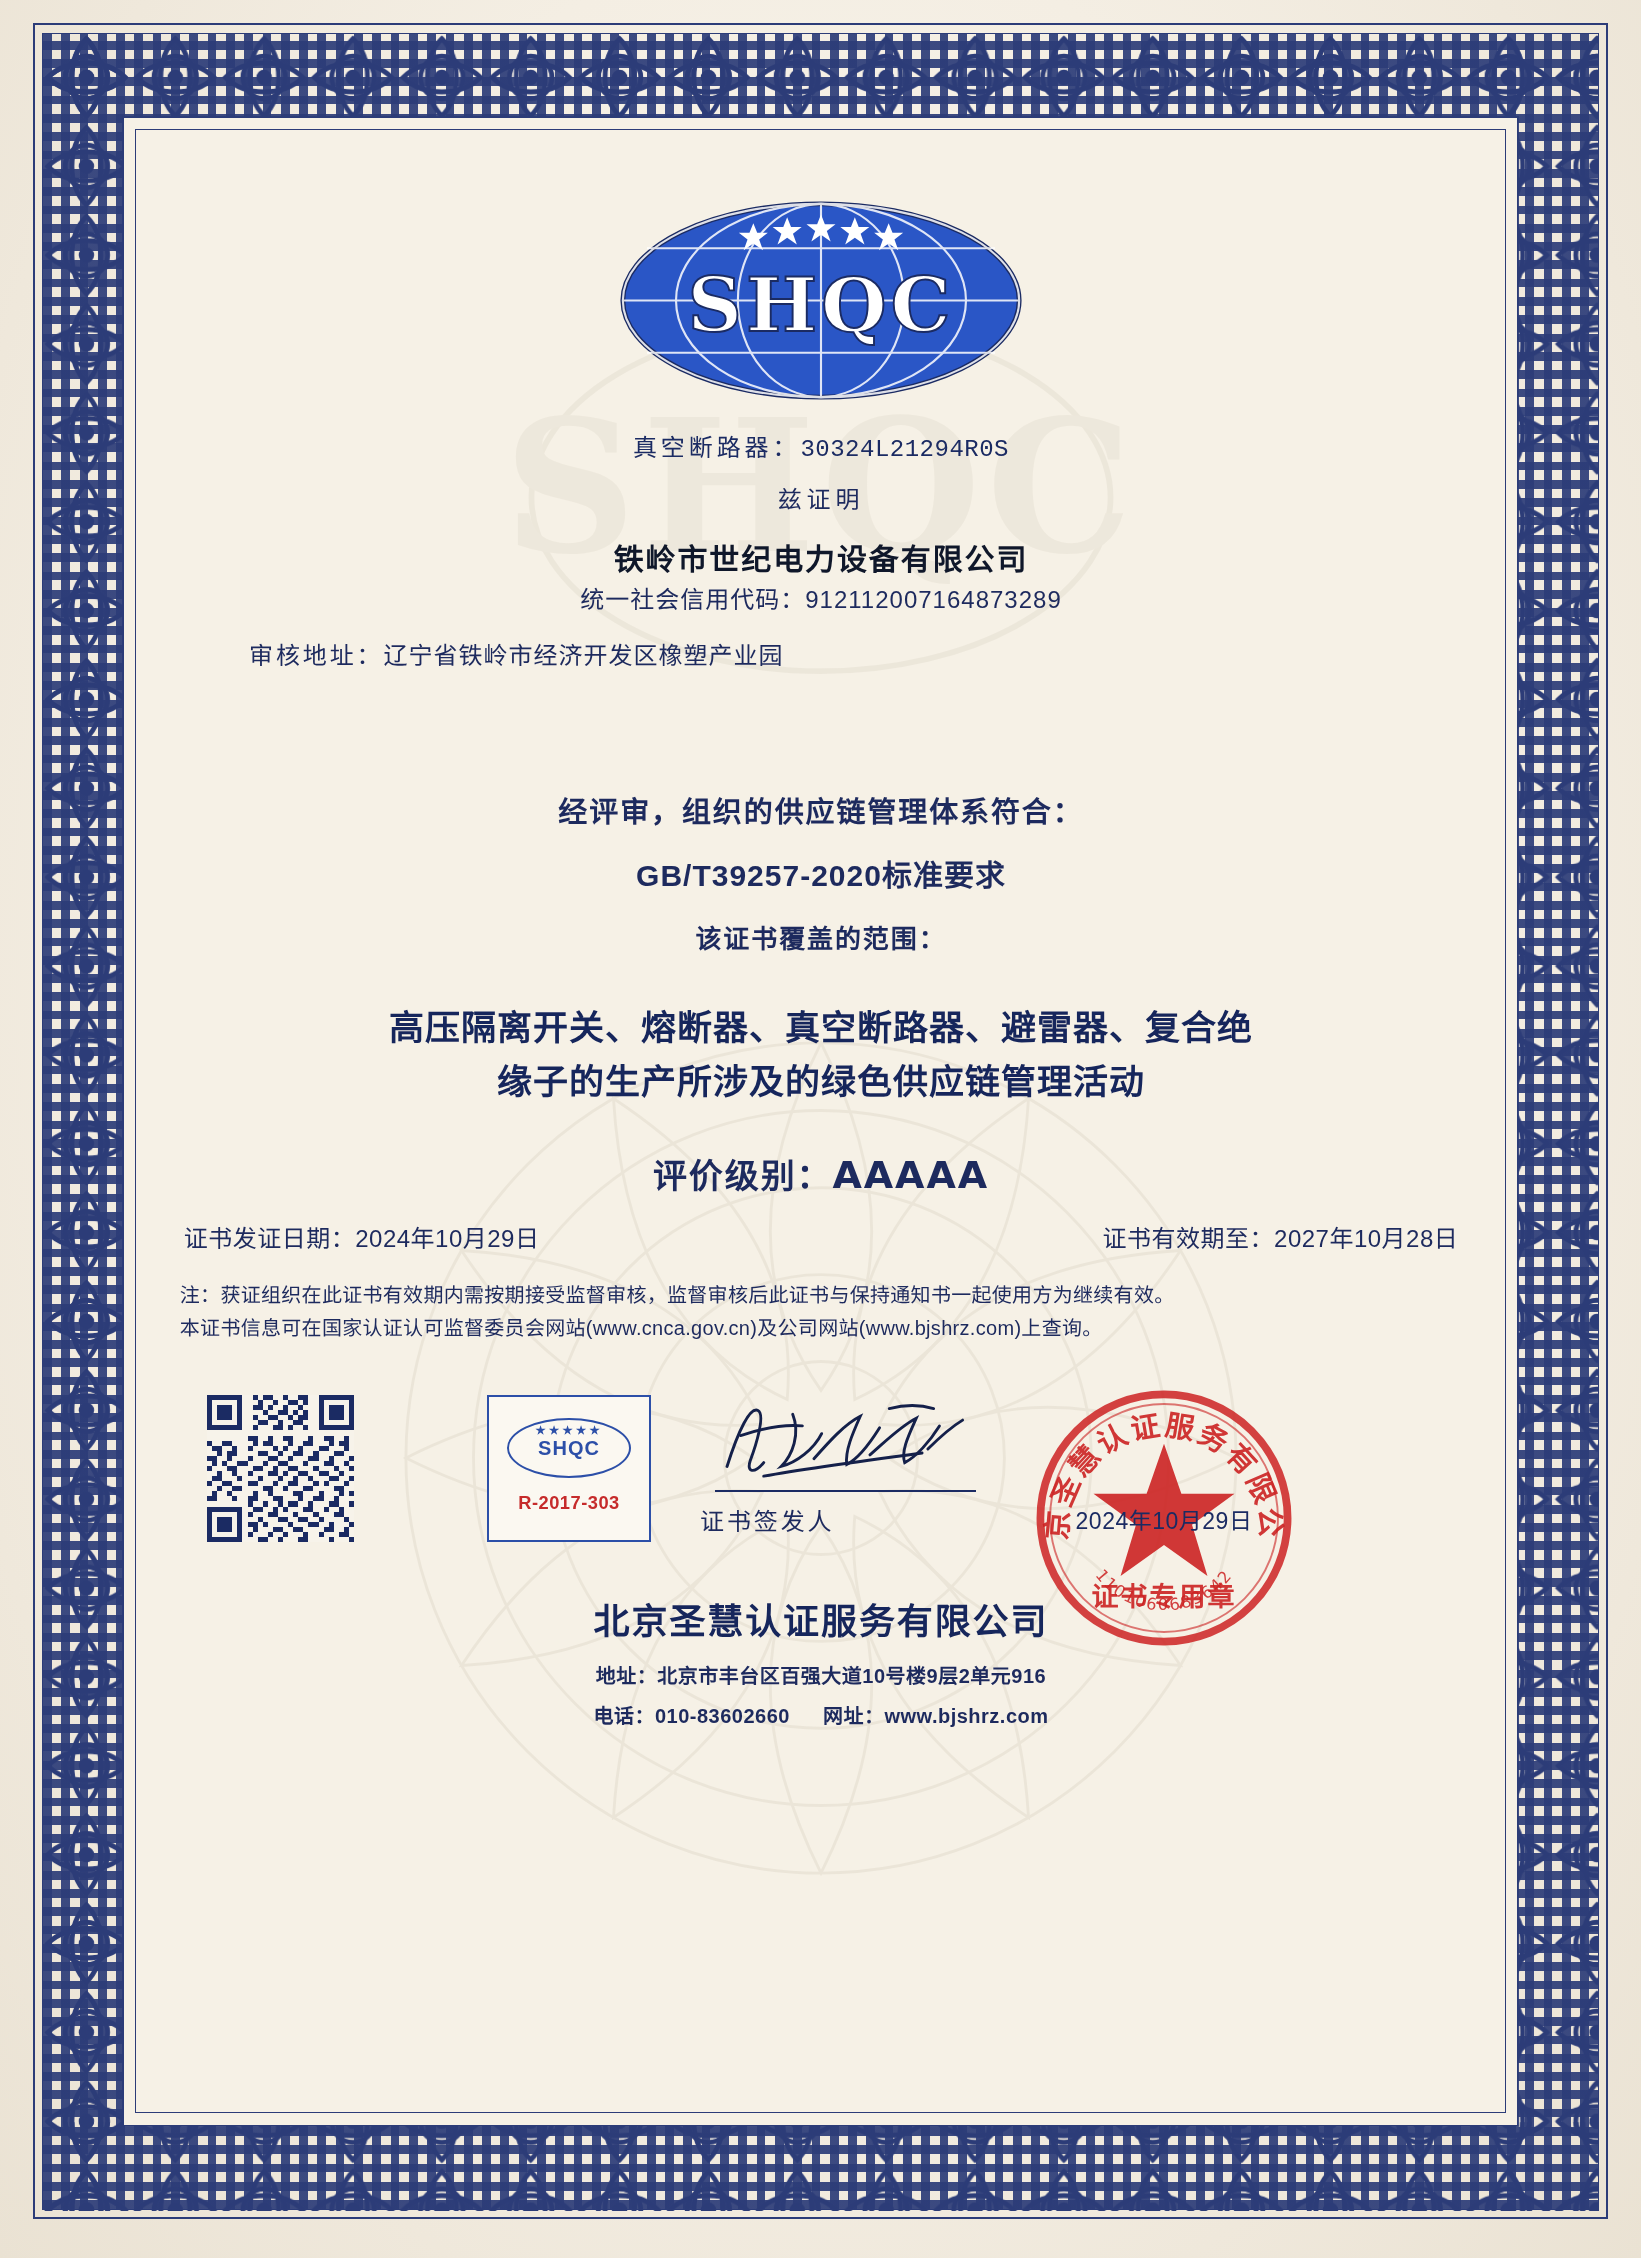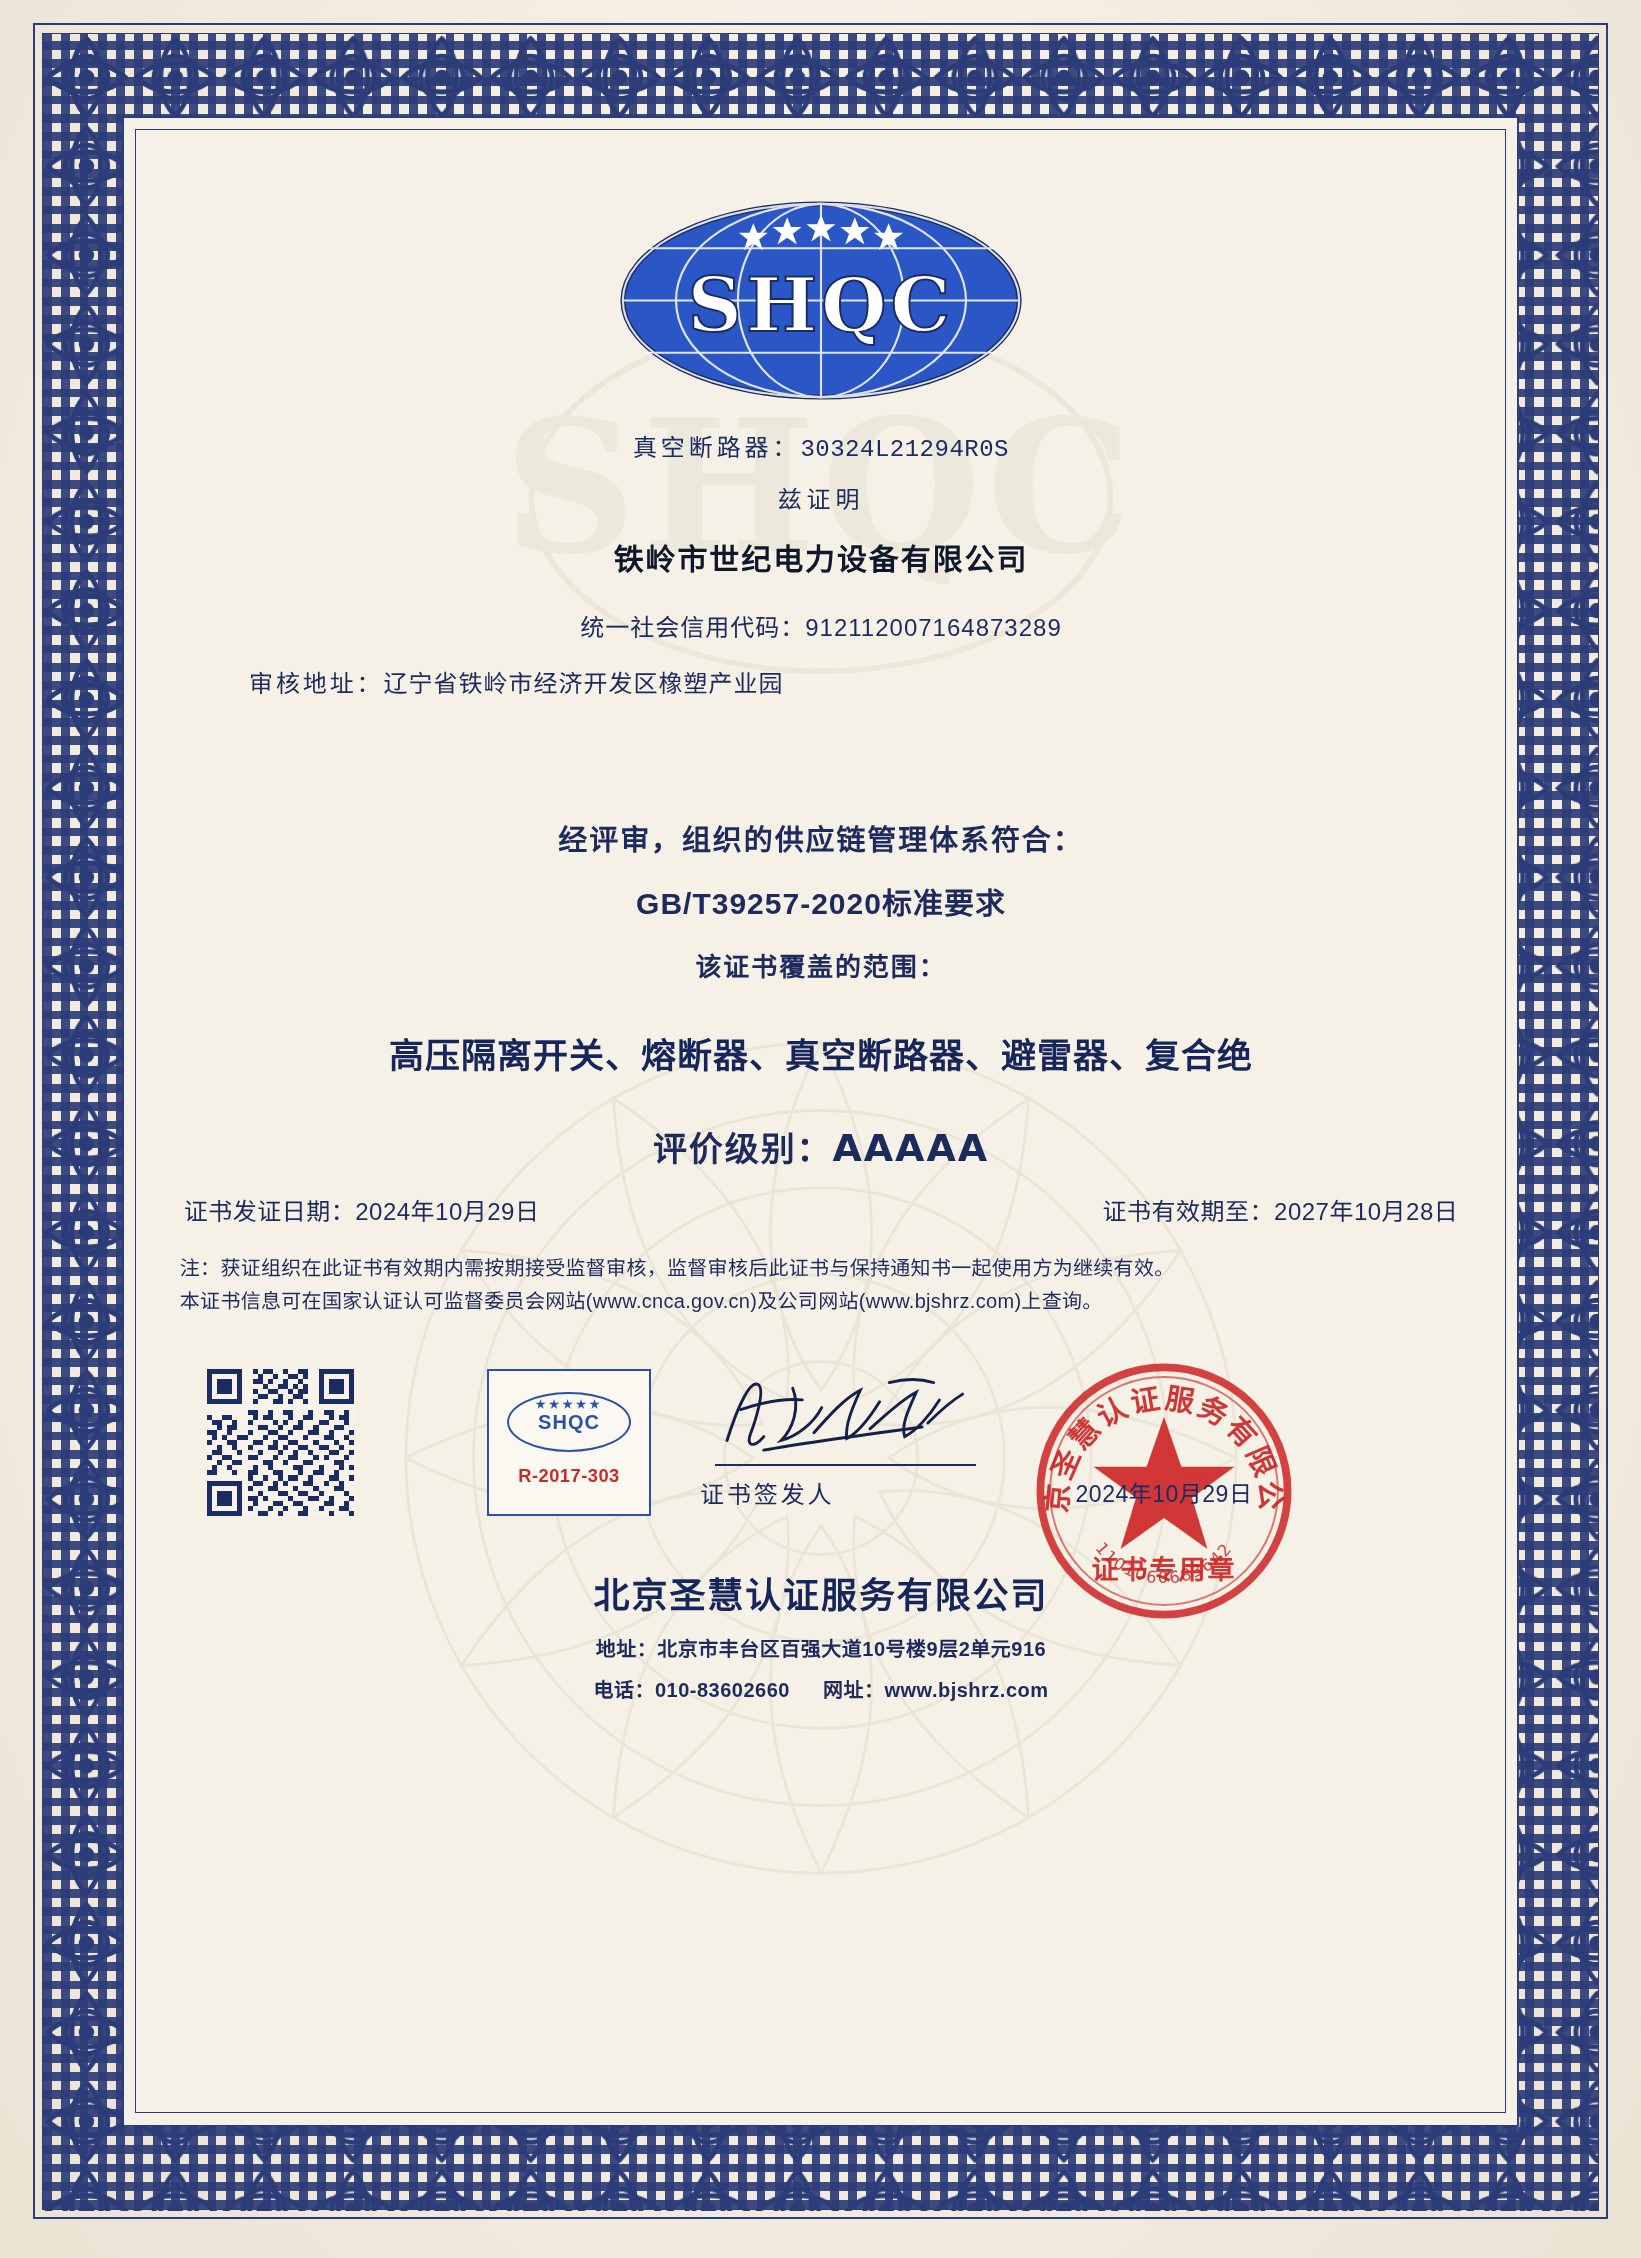--- a/index.html
+++ b/index.html
@@ -151,21 +151,21 @@
 
   .company {
     margin-top: 19.3px;
     font-size: 30px;
     font-weight: 700;
     letter-spacing: 1.9px;
     color: #0f172a;
   }
 
   .credit-code {
-    margin-top: 29px;
+    margin-top: 1px;
     font-size: 24px;
     letter-spacing: 1px;
   }
 
   .addr-block {
     margin-top: 21px;
     text-align: left;
     padding-left: 75px;
   }
   .addr-row {
@@ -459,20 +459,21 @@
     </div>
 
     <div class="spacer-mid"></div>
 
     <div class="conform">经评审，组织的供应链管理体系符合：</div>
     <div class="standard">GB/T39257-2020标准要求</div>
     <div class="scope-label">该证书覆盖的范围：</div>
 
     <div class="scope-text">
       <div>高压隔离开关、熔断器、真空断路器、避雷器、复合绝</div>
+      <div>缘子的生产所涉及的绿色供应链管理活动</div>
     </div>
 
     <div class="grade">
       <span>评价级别：</span><span class="grade-value">AAAAA</span>
     </div>
 
     <div class="dates">
       <div>
         <span>证书发证日期：</span><span>2024年10月29日</span>
       </div>

